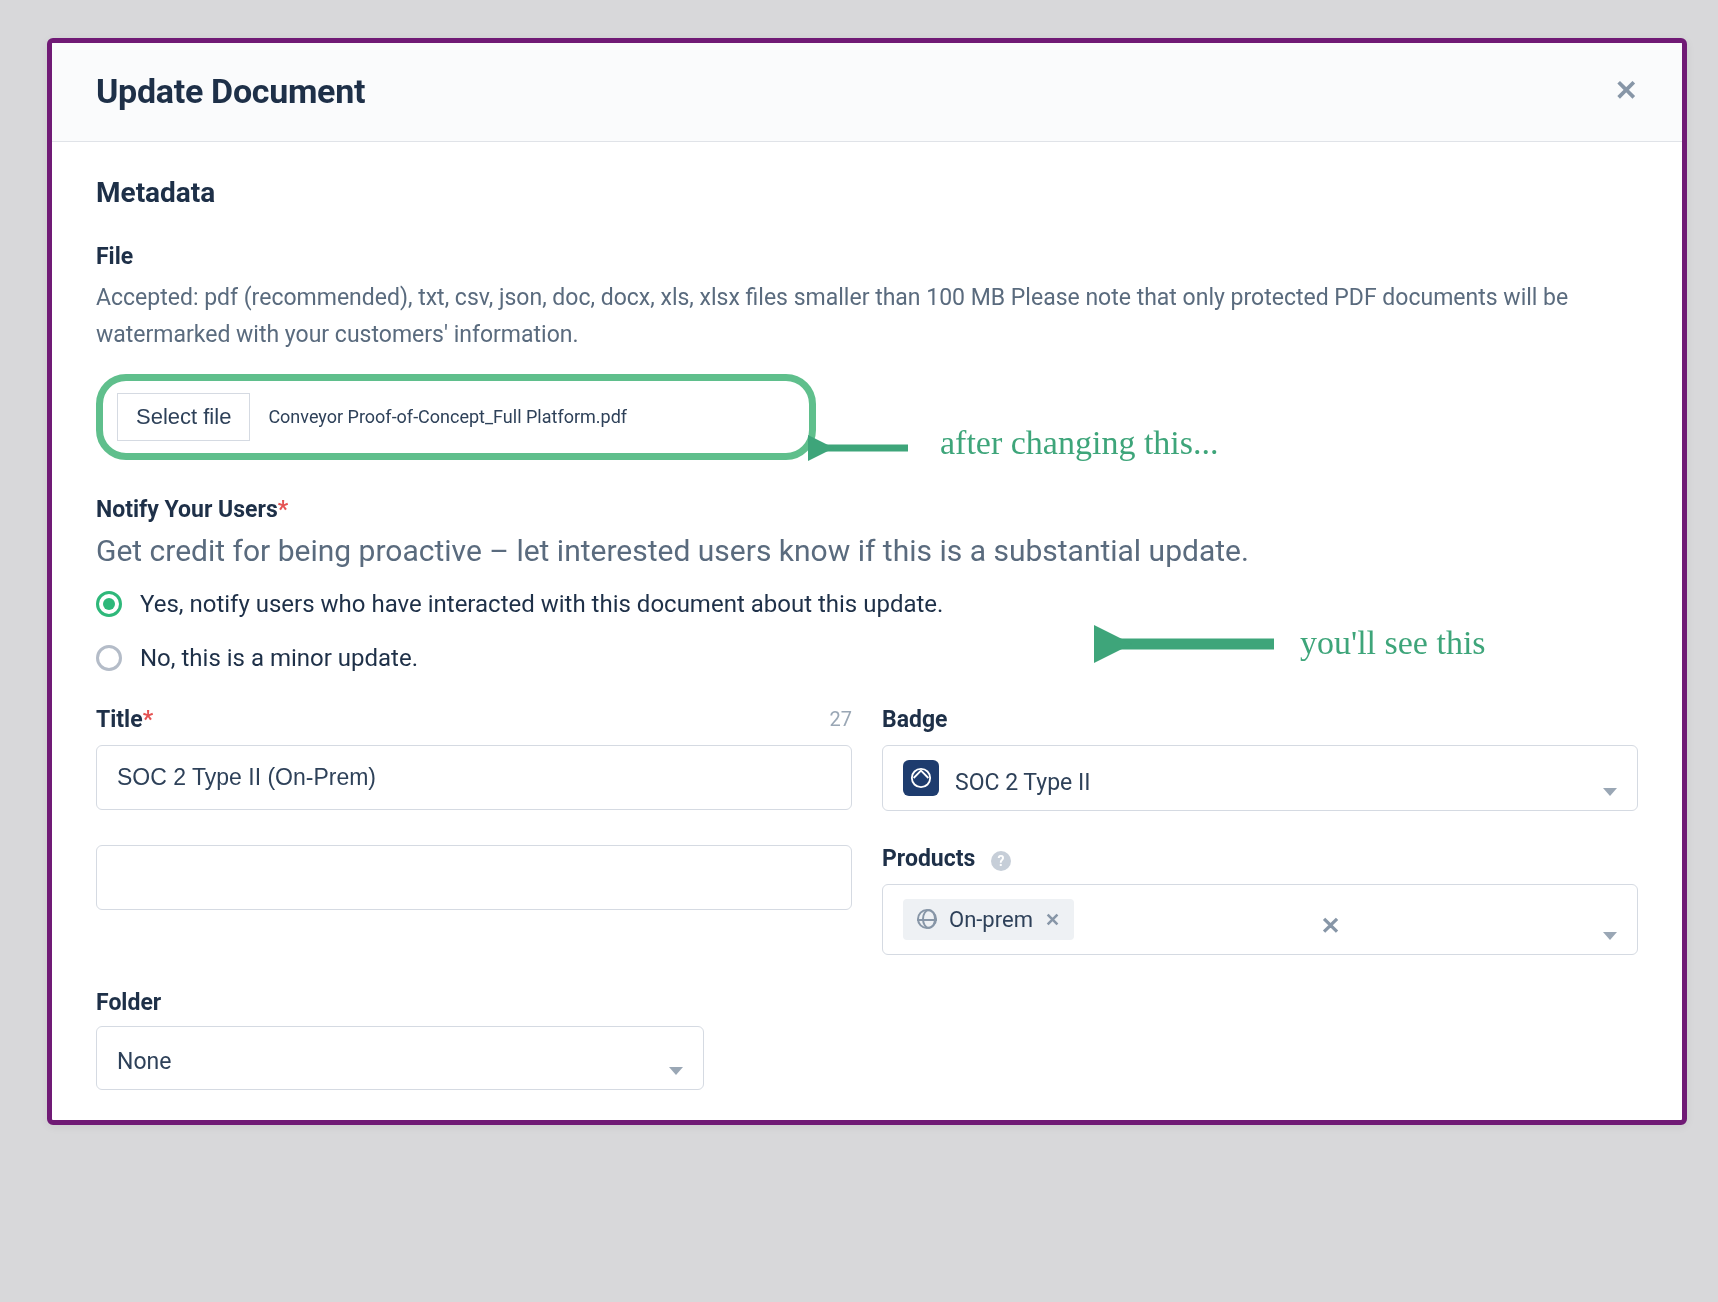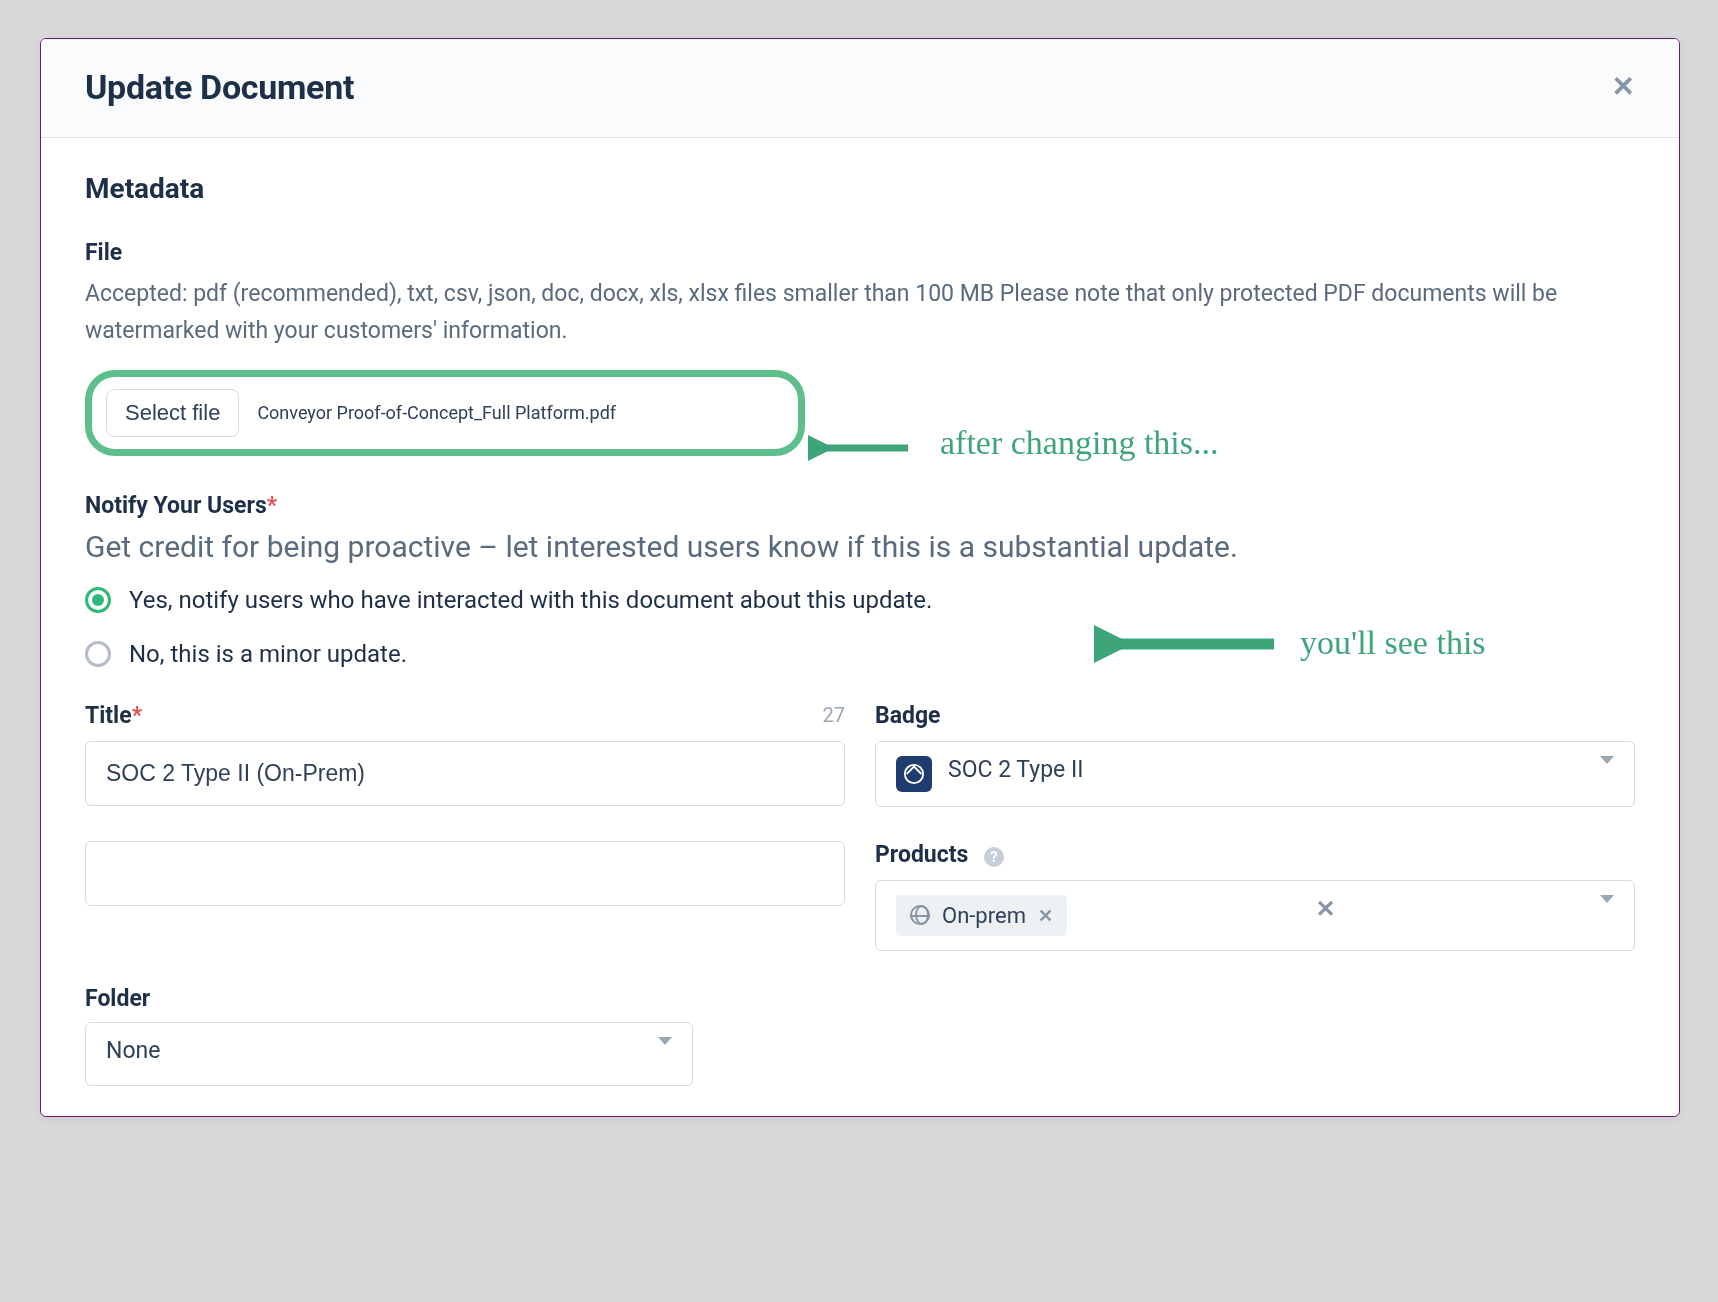--- a/index.html
+++ b/index.html
@@ -6,25 +6,25 @@
     body {
       font-family: -apple-system, BlinkMacSystemFont, "Segoe UI", Roboto, "Helvetica Neue", Arial, sans-serif;
       background: #d8d8da;
       width: 1718px;
       height: 1302px;
       position: relative;
       overflow: hidden;
     }
     .modal {
       position: absolute;
-      left: 40px;
+      left: 47px;
       top: 38px;
       width: 1640px;
       background: #fff;
-      border: 1px solid #701a75;
+      border: 5px solid #701a75;
       border-radius: 6px;
       box-shadow: 0 2px 10px rgba(0,0,0,0.06);
       overflow: hidden;
     }
     .modal-header {
       display: flex;
       align-items: center;
       justify-content: space-between;
       padding: 28px 44px 30px 44px;
       border-bottom: 1px solid #e0e3e8;
@@ -77,21 +77,21 @@
       width: 720px;
       margin-bottom: 36px;
     }
     .select-file-btn {
       padding: 10px 18px;
       font-size: 22px;
       font-weight: 500;
       color: #2e4159;
       background: #fff;
       border: 1px solid #d5dae2;
-      border-radius: 8px;
+      border-radius: 0;
       cursor: pointer;
     }
     .file-name {
       font-size: 18px;
       color: #2e4159;
     }
     .notify-desc {
       font-size: 30px;
       color: #5a6b7e;
       margin-top: 10px;
@@ -163,21 +163,21 @@
     }
     .select-box {
       width: 100%;
       padding: 14px 20px;
       font-size: 23px;
       color: #2e4159;
       border: 1px solid #d5dae2;
       border-radius: 6px;
       background: #fff;
       display: flex;
-      align-items: flex-start;
+      align-items: flex-end;
       cursor: pointer;
       min-height: 64px;
     }
     .badge-icon {
       width: 36px;
       height: 36px;
       background: #1e3c6e;
       border-radius: 6px;
       margin-right: 16px;
       display: inline-flex;

